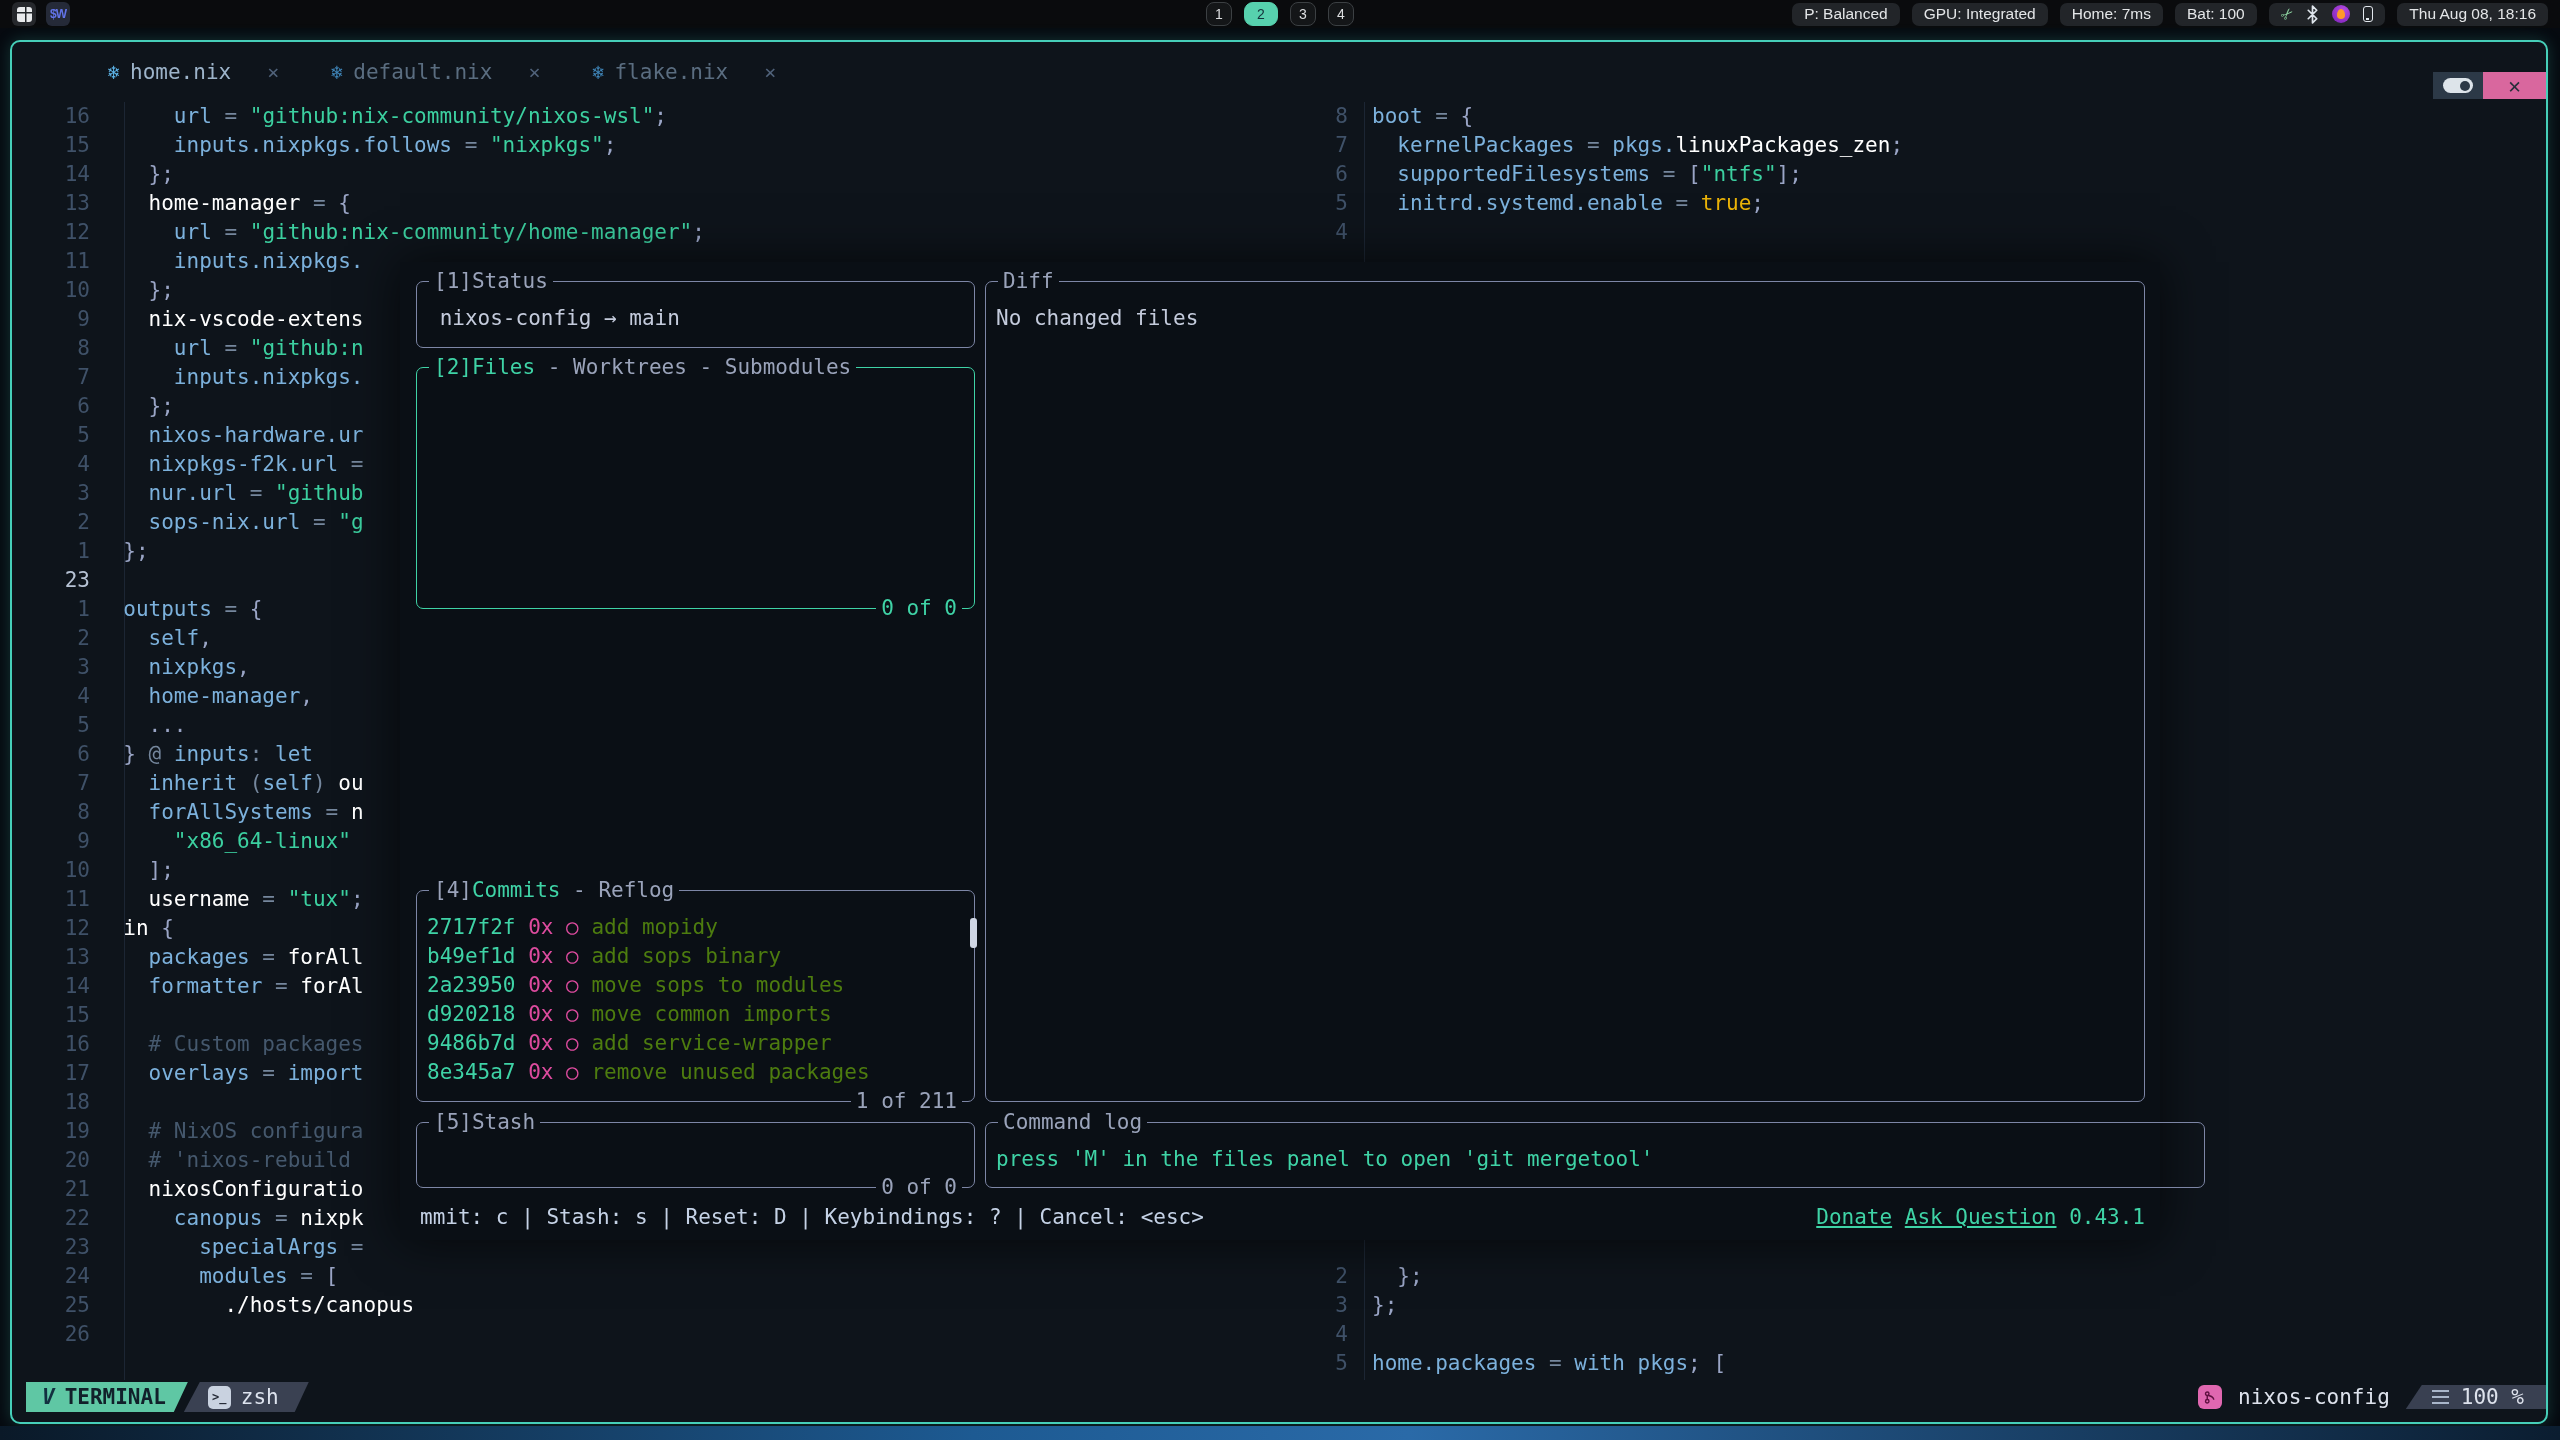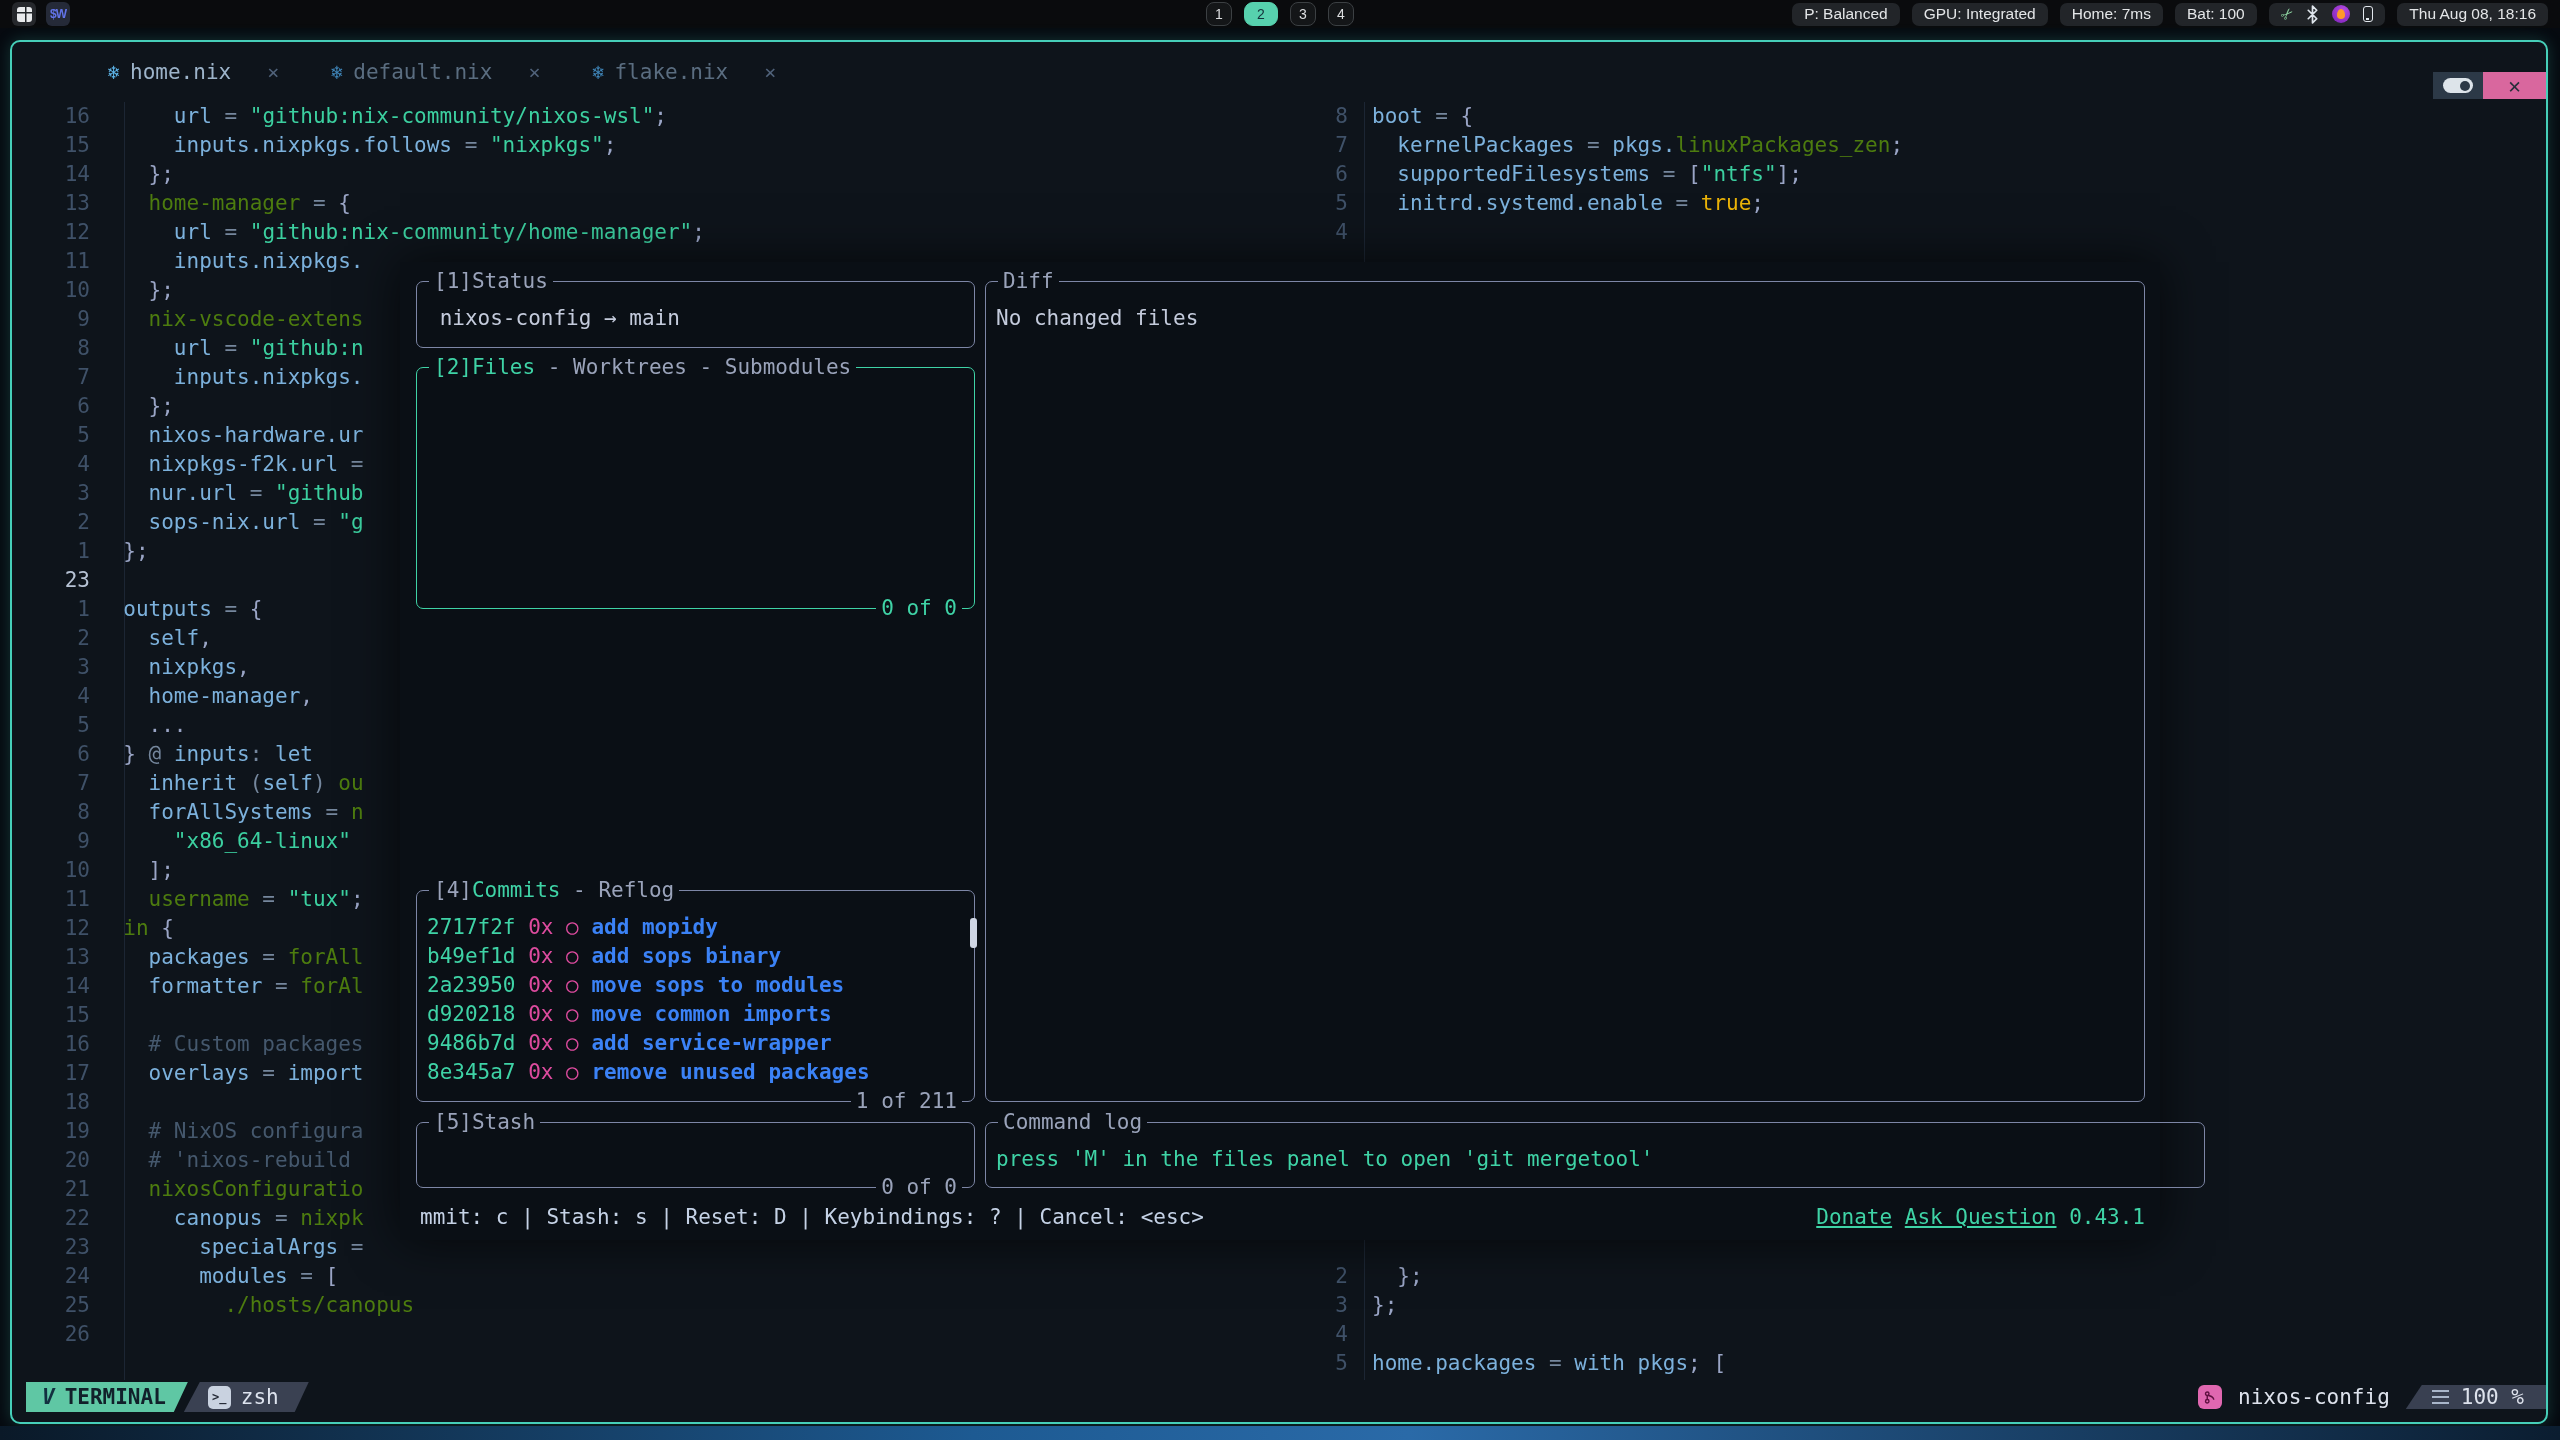--- a/index.html
+++ b/index.html
@@ -61,39 +61,39 @@
   .pane-left { left:0; width:1298px; }
   .pane-right { left:1300px; width:1232px; }
   .row { display:flex; height:29px; }
   .ln { color:#3f5168; text-align:right; white-space:pre; }
   .pane-left .ln { width:78px; }
   .pane-right .ln { width:36px; }
   .ln.cur { color:#b6c2d4; }
   .code { white-space:pre; }
   .pane-left .code { padding-left:8px; }
   .pane-right .code { padding-left:24px; }
-  .t-id { color:#7cb1dc; } .t-wht { color:#4d7c0f; } .t-str { color:#3cd0a0; }
+  .t-id { color:#7cb1dc; } .t-wht { color:#ffffff; } .t-str { color:#3cd0a0; }
   .t-op { color:#75879d; } .t-pun { color:#9aa5c6; } .t-com { color:#45586d; }
   .t-bool { color:#eab308; }
   .guide { position:absolute; top:60px; width:1px; height:1278px; background:#1c2634; }
   .guide.gl { left:112px; } .guide.gr { left:1352px; }
 
   
   .lg { position:absolute; left:388px; top:220px; width:1760px; height:978px;
     background:#0a0f15; box-shadow:0 0 46px rgba(0,0,0,.65); font-size:21px; line-height:29px; }
   .pnl { position:absolute; border:1px solid #7d86a6; border-radius:7px; padding-top:22px; }
   .pnl.focus { border-color:#3fd3a6; }
   .ptitle { position:absolute; top:-15px; left:12px; background:#0a0f15; padding:0 5px;
     white-space:pre; color:#9aa3ba; }
   .pcount { position:absolute; bottom:-15px; right:12px; background:#0a0f15; padding:0 5px; color:#9aa3ba; }
   .sel { color:#3fd3a6; }
   .pline { padding-left:10px; white-space:pre; color:#c4cbdc; }
   .tealline { color:#3fd3a6; }
   .crow { padding-left:10px; white-space:pre; height:29px; }
-  .chash { color:#3fd3a6; } .cauthor { color:#dd4b9e; } .cnode { color:#dd4b9e; } .cmsg { color:#3b82f6;font-weight:bold; }
+  .chash { color:#3fd3a6; } .cauthor { color:#dd4b9e; } .cnode { color:#dd4b9e; } .cmsg { color:#4d7c0f; }
   .lgbar { position:absolute; left:20px; top:941px; width:1725px; height:29px;
     display:flex; white-space:pre; color:#c5d2e6; }
   .lgright { margin-left:auto; }
   .lglink { color:#3fd3a6; text-decoration:underline; }
   .lgver { color:#3fd3a6; }
   .lgthumb { position:absolute; left:570px; top:656px; width:7px; height:30px;
     border-radius:3px; background:#cfd6e4; }
 
   
   .sbar { position:absolute; left:0; bottom:10px; width:100%; height:30px;

